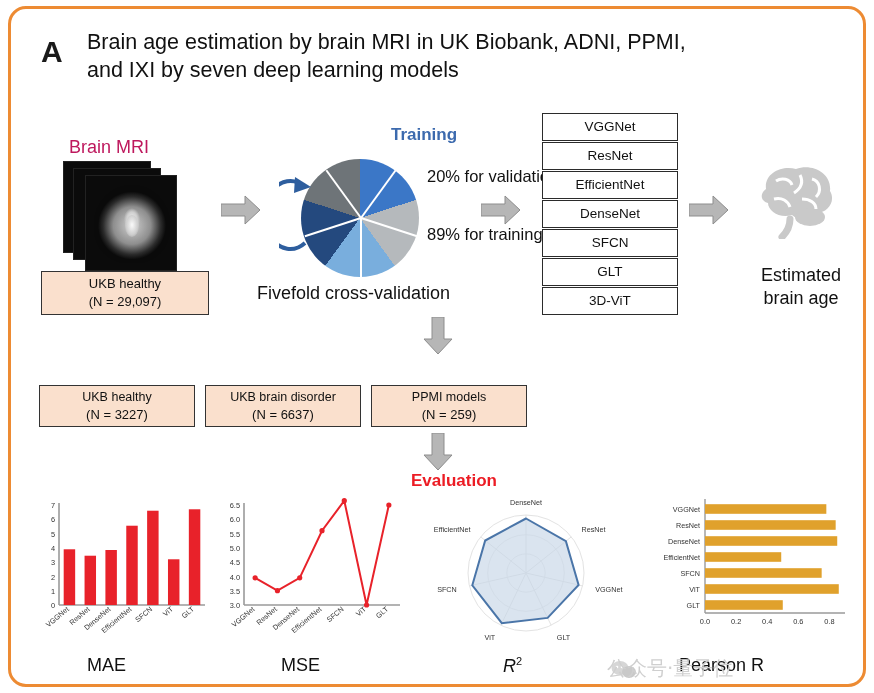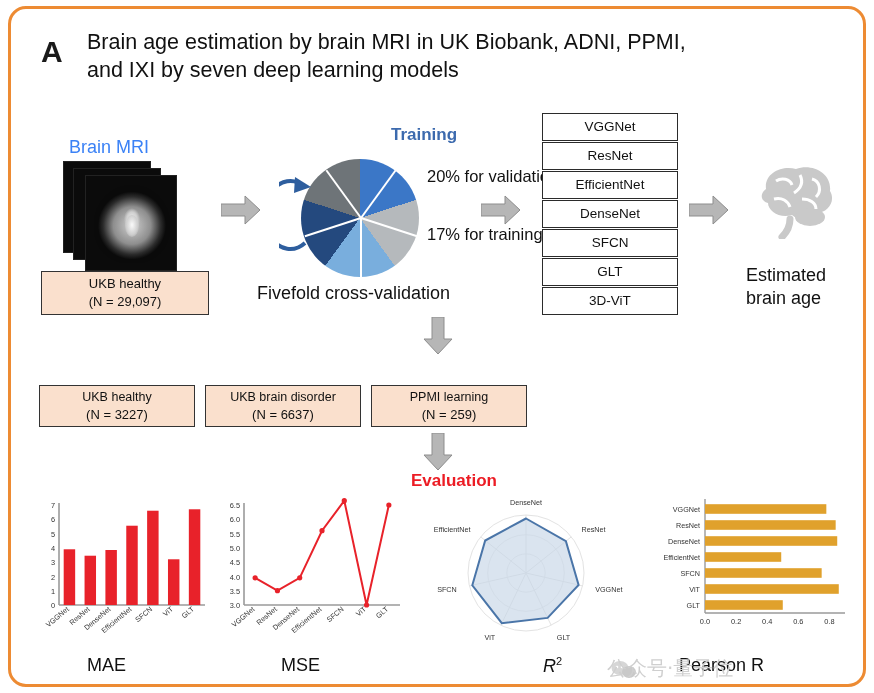--- a/index.html
+++ b/index.html
@@ -36,21 +36,21 @@
   #label-testing {
     left: 327px; top: 344px;
     font-size: 17px; font-weight: bold; color: #F0A284;
   }
   #label-evaluation {
     left: 400px; top: 462px;
     font-size: 17px; font-weight: bold; color: #EC1C24;
   }
 
   
-  #brainmri-title { left: 58px; top: 128px; font-size: 18px; color:#3b82f6; }
+  #brainmri-title { left: 58px; top: 128px; font-size: 18px; color:#be185d; }
   #mri-stack { left: 52px; top: 152px; width: 148px; height: 112px; }
   .mri-card {
     position: absolute; background: #0b0b0b;
     border: 1px solid #222; overflow: hidden;
   }
   .mri-c1 { left: 0px; top: 0px; width: 88px; height: 92px; }
   .mri-c2 { left: 10px; top: 7px; width: 88px; height: 92px; }
   .mri-c3 { left: 22px; top: 14px; width: 92px; height: 96px; }
   .mri-brain-sag {
     position:absolute; left: 14px; top: 10px; width: 58px; height: 72px;
@@ -101,21 +101,21 @@
   #model-list { left: 531px; top: 104px; width: 136px; }
   .model-box {
     width: 136px; height: 27.5px;
     border: 1.6px solid #2b2b2b; background:#fff;
     display:flex; align-items:center; justify-content:center;
     font-size: 13.5px; color:#111; margin-bottom: 1.5px;
   }
 
   
   #brain-icon { left: 735px; top: 150px; width: 96px; height: 80px; }
-  #est-label { left: 735px; top: 255px; width: 110px; 
+  #est-label { left: 735px; top: 255px; width: 110px; text-align:center;
     font-size: 18px; color:#111; line-height:1.3; }
 
   
   .arrow-r { width: 40px; height: 30px; }
   .arrow-d { width: 30px; height: 38px; }
   #arrow-1 { left: 210px; top: 186px; }
   #arrow-2 { left: 470px; top: 186px; }
   #arrow-3 { left: 678px; top: 186px; }
   #arrow-4 { left: 412px; top: 308px; }
   #arrow-5 { left: 412px; top: 424px; }
@@ -183,21 +183,21 @@
     <div class="pie-sep" style="transform:rotate(72deg)"></div>
     <div class="pie-sep" style="transform:rotate(144deg)"></div>
     <div class="pie-sep" style="transform:rotate(216deg)"></div>
     <div class="pie-sep" style="transform:rotate(288deg)"></div>
   </div>
   <svg class="abs" id="cv-arrow" viewBox="0 0 34 86">
     <path d="M26 16 A 26 34 0 1 0 26 72" fill="none" stroke="#2E5E9E" stroke-width="4"></path>
     <polygon points="16,6 32,16 15,22" fill="#2E5E9E"></polygon>
   </svg>
   <div class="abs" id="pie-label-val">20% for validation</div>
-  <div class="abs" id="pie-label-train">17% for training</div>
+  <div class="abs" id="pie-label-train">89% for training</div>
   <div class="abs" id="fivefold">Fivefold cross-validation</div>
 
   <svg class="abs arrow-r" id="arrow-2" viewBox="0 0 40 30">
     <polygon points="0,9 24,9 24,1 39,15 24,29 24,21 0,21" fill="#B6B6B6" stroke="#8d8d8d" stroke-width="1"></polygon>
   </svg>
 
   <div class="abs" id="model-list">
     <div class="model-box">VGGNet</div>
     <div class="model-box">ResNet</div>
     <div class="model-box">EfficientNet</div>
@@ -234,21 +234,21 @@
   <div class="abs" id="dataset-row">
     <div class="ds-box">
       <div>UKB healthy</div>
       <div class="nval">(N = 3227)</div>
     </div>
     <div class="ds-box">
       <div>UKB brain disorder</div>
       <div class="nval">(N = 6637)</div>
     </div>
     <div class="ds-box">
-      <div>PPMI learning</div>
+      <div>PPMI models</div>
       <div class="nval">(N = 259)</div>
     </div>
   </div>
 
   <svg class="abs arrow-d" id="arrow-5" viewBox="0 0 30 38">
     <polygon points="9,0 21,0 21,22 29,22 15,37 1,22 9,22" fill="#B6B6B6" stroke="#8d8d8d" stroke-width="1"></polygon>
   </svg>
 
   <div class="abs" id="charts">
     <svg id="chart-mae" class="abs" style="left:0px; top:0px;" width="180" height="160" viewBox="0 0 180 160">
@@ -343,21 +343,21 @@
         <text x="67" y="117.2" text-anchor="end" class="cat-label" font-size="9">GLT</text>
         <text x="72" y="133" text-anchor="middle" class="ax-label" font-size="9">0.0</text>
         <text x="103.11111111111111" y="133" text-anchor="middle" class="ax-label" font-size="9">0.2</text>
         <text x="134.22222222222223" y="133" text-anchor="middle" class="ax-label" font-size="9">0.4</text>
         <text x="165.33333333333331" y="133" text-anchor="middle" class="ax-label" font-size="9">0.6</text>
         <text x="196.44444444444446" y="133" text-anchor="middle" class="ax-label" font-size="9">0.8</text>
       </svg>
 
     <div class="chart-title" style="left:54px; top:160px;">MAE</div>
     <div class="chart-title" style="left:248px; top:160px;">MSE</div>
-    <div class="chart-title" style="left:470px; top:160px;margin-left:40px;"><i>R</i><sup style="font-size:11px">2</sup></div>
+    <div class="chart-title" style="left:470px; top:160px;"><i>R</i><sup style="font-size:11px">2</sup></div>
     <div class="chart-title" style="left:646px; top:160px;">Pearson R</div>
   </div>
 
   <svg class="abs" id="wm-bubble" viewBox="0 0 26 20">
     <ellipse cx="9" cy="9" rx="8.5" ry="7" fill="#d6d6d6"></ellipse>
     <ellipse cx="18" cy="13" rx="7" ry="6" fill="#c9c9c9"></ellipse>
     <circle cx="6" cy="8" r="1.3" fill="#fff"></circle>
       <circle cx="11" cy="8" r="1.3" fill="#fff"></circle>
   </svg>
   <div class="abs" id="watermark">公众号·量子位</div>

